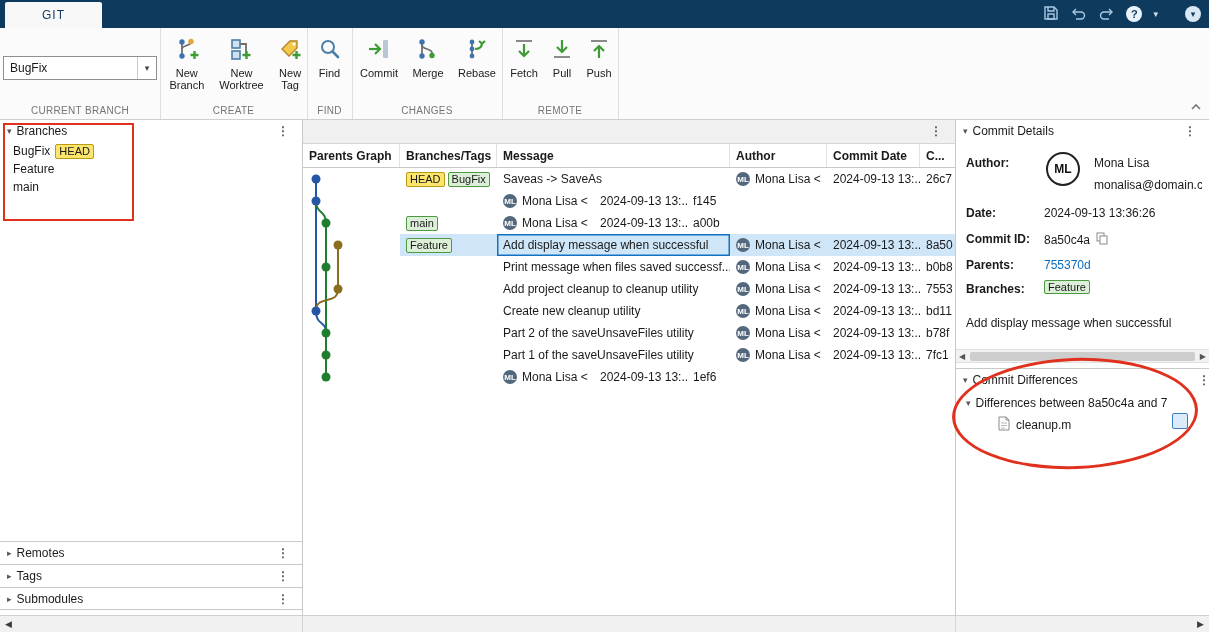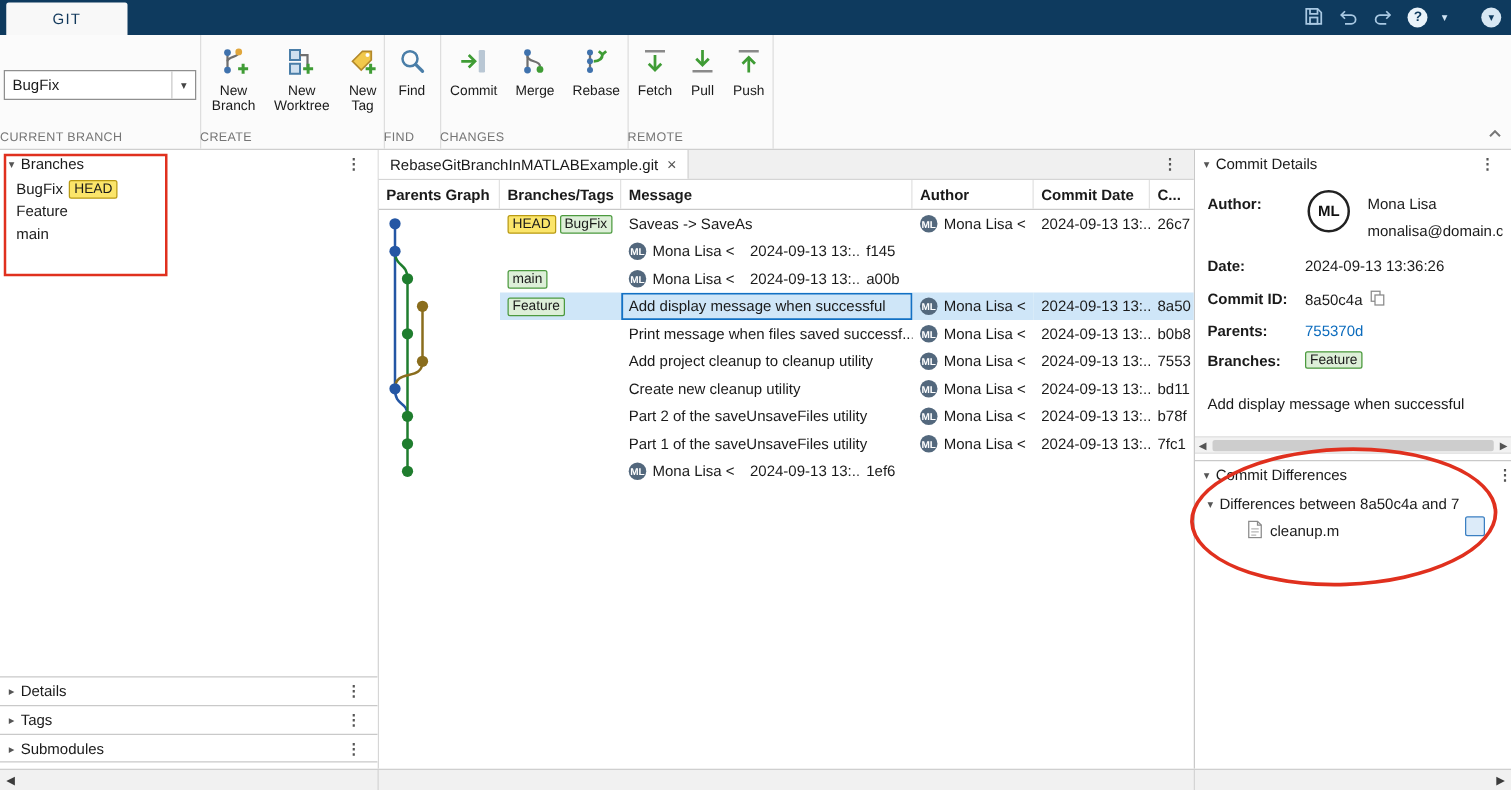--- a/index.html
+++ b/index.html
@@ -16,21 +16,21 @@
   .help-ic{width:16px;height:16px;border-radius:50%;background:#eaf3fa;color:#0e3a5e;
            font-weight:bold;font-size:11px;display:flex;align-items:center;justify-content:center;}
   .tb-caret{color:#cfe3f2;font-size:9px;}
   .circ-ic{width:16px;height:16px;border-radius:50%;background:#d7e7f3;color:#0e3a5e;
            font-size:9px;display:flex;align-items:center;justify-content:center;margin-left:16px;}
 
   
   .ribbon{position:absolute;left:0;top:28px;width:100%;height:91px;background:#fbfbfb;
           border-bottom:1px solid #cfcfcf;}
   .rgroup{position:absolute;top:0;bottom:0;border-right:1px solid #dedede;}
-  .glabel{position:absolute;bottom:3px;left:0;width:100%;font-size:10px;
+  .glabel{position:absolute;bottom:3px;left:0;width:100%;text-align:center;font-size:10px;
           color:#757575;letter-spacing:.3px;}
   .rbtns{display:flex;gap:4px;padding:5px 0 0 4px;}
   .rbtn{display:flex;flex-direction:column;align-items:center;gap:2px;padding-top:3px;cursor:default;}
   .rlbl{font-size:11px;line-height:12px;text-align:center;color:#1a1a1a;}
   .combo{position:absolute;left:3px;top:28px;width:152px;height:22px;border:1px solid #8f8f8f;
          background:#fff;display:flex;align-items:center;}
   .combo-text{flex:1;padding-left:6px;}
   .combo-caret{width:18px;height:100%;border-left:1px solid #c9c9c9;display:flex;align-items:center;
                justify-content:center;color:#444;font-size:9px;}
   .st{stroke:#6f6f6f;stroke-width:1.8;fill:none;}
@@ -286,40 +286,36 @@
     <div class="branch-item">
       <span>Feature</span>
     </div>
     <div class="branch-item">
       <span>main</span>
     </div>
     <div class="ann-rect"></div>
 
     <div class="lp-row" style="top:421px">
       <span class="tri">▸</span>
-      <span>Details</span>
+      <span>Remotes</span>
       <span class="kebab">⋮</span>
     </div>
     <div class="lp-row" style="top:444px">
       <span class="tri">▸</span>
       <span>Tags</span>
       <span class="kebab">⋮</span>
     </div>
     <div class="lp-row" style="top:467px;border-bottom:1px solid #c9c9c9">
       <span class="tri">▸</span>
       <span>Submodules</span>
       <span class="kebab">⋮</span>
     </div>
   </div>
 
   <div class="tabbar">
-    <div class="doc-tab">
-      <span>RebaseGitBranchInMATLABExample.git</span>
-      <span class="tab-close">×</span>
-    </div>
     <span class="kebab" style="top:4px">⋮</span>
   </div>
 
   <div class="thead">
     <div class="c hc w0">Parents Graph</div>
     <div class="c hc w1">Branches/Tags</div>
     <div class="c hc w2">Message</div>
     <div class="c hc w3">Author</div>
     <div class="c hc w4">Commit Date</div>
     <div class="c w5">C...</div>

